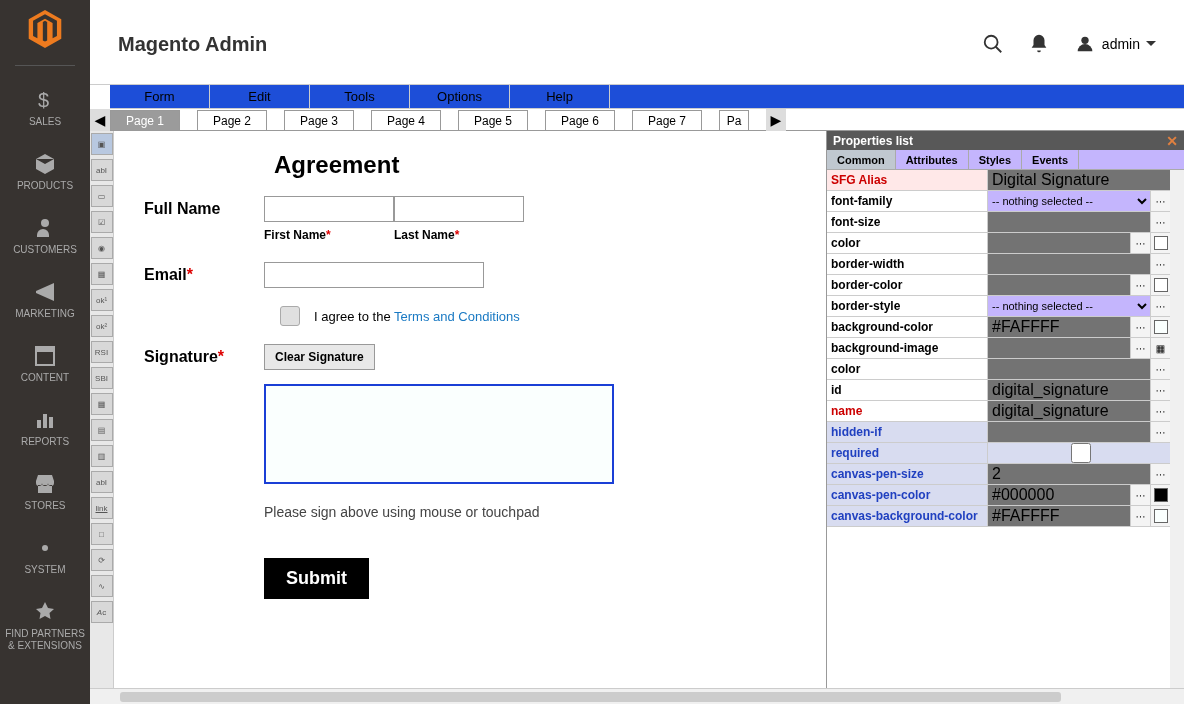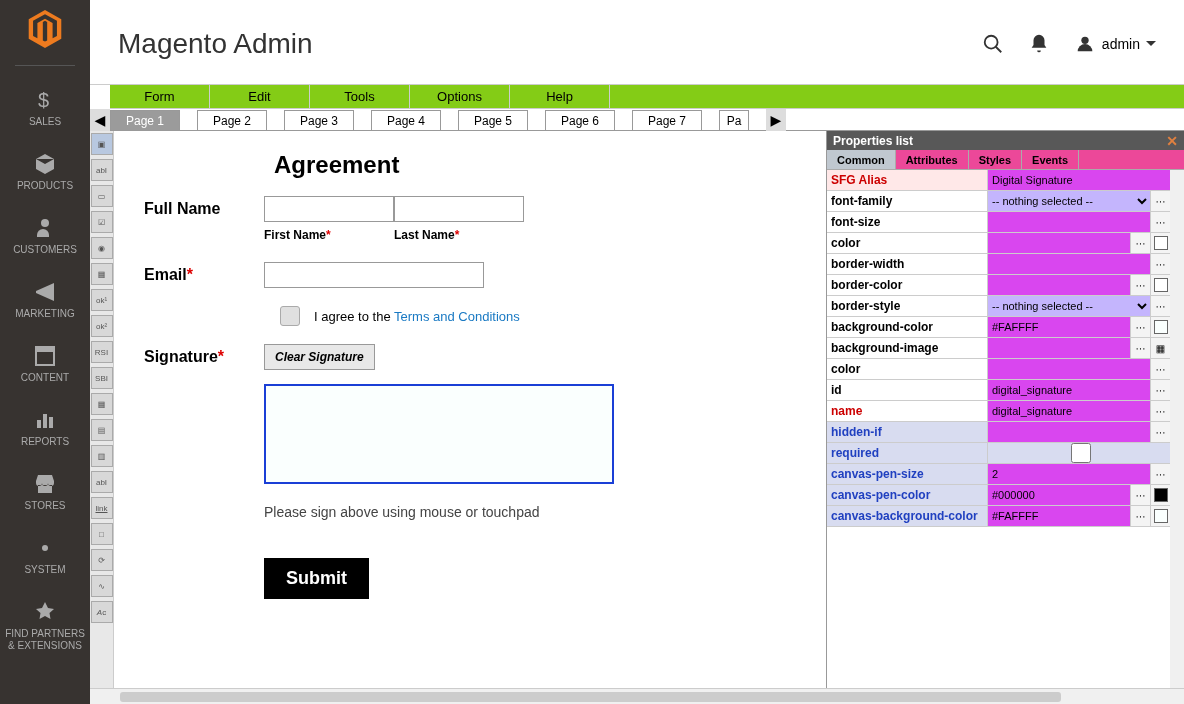--- a/index.html
+++ b/index.html
@@ -10,30 +10,30 @@
 .sidebar { width: 90px; background: #373330; color: #aaa; display: flex; flex-direction: column; align-items: center; padding-top: 10px; }
 .logo { width: 38px; height: 38px; margin-bottom: 12px; }
 .sidebar-divider { width: 60px; border: 0; border-top: 1px solid #555; margin: 5px 0 10px; }
 .nav-item { display: flex; flex-direction: column; align-items: center; padding: 12px 2px; cursor: pointer; font-size: 10px; text-align: center; color: #aaa; width: 100%; }
 .nav-item svg { width: 24px; height: 24px; margin-bottom: 4px; fill: #aaa; }
 .nav-item span { line-height: 1.2; }
 
 
 .main { flex: 1; display: flex; flex-direction: column; background: #fff; }
 .header { display: flex; align-items: center; padding: 18px 28px 0; height: 70px; }
-.header-title { font-size: 28px; font-weight: 400; color: #333; flex: 1; }
+.header-title { font-size: 20px; font-weight: 700; color: #333; flex: 1; }
 .header-icons { display: flex; align-items: center; gap: 24px; }
 .header-icons svg { width: 22px; height: 22px; fill: #333; cursor: pointer; }
 .user-menu { display: flex; align-items: center; gap: 6px; cursor: pointer; }
 .user-menu span { font-size: 14px; }
 .caret-down { border: 5px solid transparent; border-top-color: #333; margin-top: 4px; }
 
 
 .editor { flex: 1; margin: 14px 0 0 0; display: flex; flex-direction: column; border-top: 1px solid #ccc; position: relative; }
-.menubar { height: 24px; background: #84cc16; display: flex; border-bottom: 1px solid #ccc; margin-left: 20px; }
+.menubar { height: 24px; background: #1d4ed8; display: flex; border-bottom: 1px solid #ccc; margin-left: 20px; }
 .menubar div { width: 100px; text-align: center; line-height: 24px; border-right: 1px solid #ccc; cursor: pointer; font-size: 13px; }
 .tabs { height: 22px; display: flex; align-items: center; margin-left: 0; position: relative; border-bottom: 1px solid #999; }
 .tab-arrow { width: 20px; height: 22px; display: flex; align-items: center; justify-content: center; background: #ddd; cursor: pointer; font-size: 14px; }
 .tab { width: 70px; height: 20px; line-height: 20px; text-align: center; background: #fff; border: 1px solid #999; border-bottom: none; margin-right: 17px; font-size: 12px; cursor: pointer; }
 .tab.active { background: #9b9b9b; color: #fff; }
 
 .workspace { flex: 1; display: flex; position: relative; }
 .tool-palette { width: 24px; background: #e8e8e8; border-right: 1px solid #ccc; display: flex; flex-direction: column; }
 .tool-btn { width: 22px; height: 22px; margin: 2px auto; background: #d8d8d8; border: 1px solid #aaa; cursor: pointer; font-size: 8px; display: flex; align-items: center; justify-content: center; color: #555; }
 .tool-btn.sel { background: #b8c8e0; }
@@ -44,44 +44,44 @@
 .form-label { width: 120px; font-size: 16px; font-weight: bold; padding-top: 4px; }
 .req { color: #d00; }
 .form-fields { display: flex; }
 .field-group { display: flex; flex-direction: column; }
 .text-input { width: 130px; height: 26px; border: 1px solid #999; background: #fff; padding: 2px 5px; }
 .sublabel { font-size: 12px; font-weight: bold; margin-top: 6px; }
 .email-input { width: 220px; }
 .checkbox-row { display: flex; align-items: center; gap: 14px; margin: 18px 0 18px 120px; padding-left: 16px; }
 .cb { width: 20px; height: 20px; background: #e0e0e0; border: 1px solid #aaa; border-radius: 3px; cursor: pointer; }
 .link { color: #1979c3; cursor: pointer; }
-.clear-sig { padding: 5px 10px; background: #e8e8e8; border: 1px solid #999; cursor: pointer; font-size: 12px; font-weight: bold; font-style: italic; }
+.clear-sig { padding: 5px 10px; background: #e8e8e8; border: 1px solid #999; cursor: pointer; font-size: 12px; font-weight: bold; }
 .sig-pad { width: 350px; height: 100px; border: 2px solid #1a3fd6; background: #fafffe; margin-top: 14px; }
 .sig-hint { margin-top: 20px; font-size: 14px; color: #444; }
 .submit-btn { background: #000; color: #fff; border: none; padding: 10px 22px; font-size: 18px; font-weight: bold; margin-top: 28px; margin-left: 120px; cursor: pointer; }
 
 .hscroll { height: 16px; background: #f0f0f0; border-top: 1px solid #ccc; position: relative; }
 .hscroll-thumb { position: absolute; left: 30px; width: 86%; height: 10px; background: #ccc; top: 3px; border-radius: 3px; }
 
 
 .props { width: 358px; background: #fff; border-left: 1px solid #999; font-size: 12px; display: flex; flex-direction: column; }
 .props-header { height: 19px; background: #585858; color: #fff; padding: 0 6px; display: flex; align-items: center; justify-content: space-between; font-weight: bold; }
 .close-x { color: #e08040; cursor: pointer; font-size: 14px; }
-.props-tabs { height: 20px; display: flex; background: #ec4899; border-bottom: 1px solid #aaa; }
+.props-tabs { height: 20px; display: flex; background: #c4b5fd; border-bottom: 1px solid #aaa; }
 .ptab { padding: 0 10px; line-height: 20px; border-right: 1px solid #aaa; cursor: pointer; font-weight: bold; font-size: 11px; }
 .ptab.active { background: #c0c8d0; }
 .props-body { flex: 1; overflow-y: auto; border-right: 14px solid #f0f0f0; }
 .prow { display: flex; height: 21px; border-bottom: 1px solid #ccc; align-items: center; }
 .prow.highlight { background: #ffe8e8; }
 .prow.blue { background: #d8dcf0; }
 .pkey { width: 160px; padding-left: 4px; font-weight: bold; color: #000; }
 .pkey.red { color: #c00; }
 .pkey.link { color: #2040c0; }
 .pval { flex: 1; border-left: 1px solid #ccc; padding: 0; height: 100%; display: flex; align-items: center; }
-.pval input { width: 100%; height: 100%; border: none; padding: 0 4px; background: #d946ef; font-size: 11px; }
+.pval input { width: 100%; height: 100%; border: none; padding: 0 4px; background: #737373; font-size: 16px; }
 .pval select { width: 100%; height: 100%; border: none; background: #c4b5fd; font-size: 11px; }
 .pact { width: 20px; height: 100%; border-left: 1px solid #ccc; display: flex; align-items: center; justify-content: center; cursor: pointer; background: #f4f4f4; font-size: 10px; }
 .color-sw { width: 14px; height: 14px; border: 1px solid #666; }
 </style>
 </head>
 <body>
 
 <div class="app">
   <div class="sidebar">
     <svg class="logo" viewBox="0 0 30 35">

